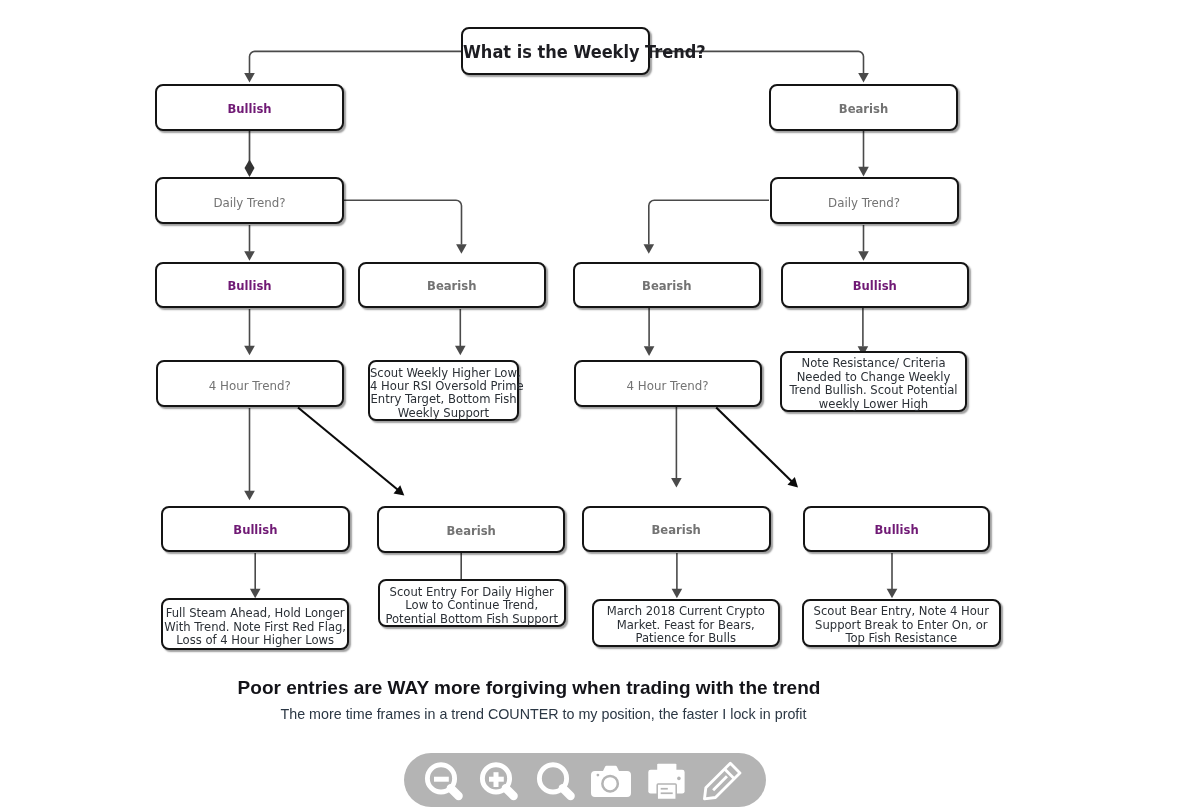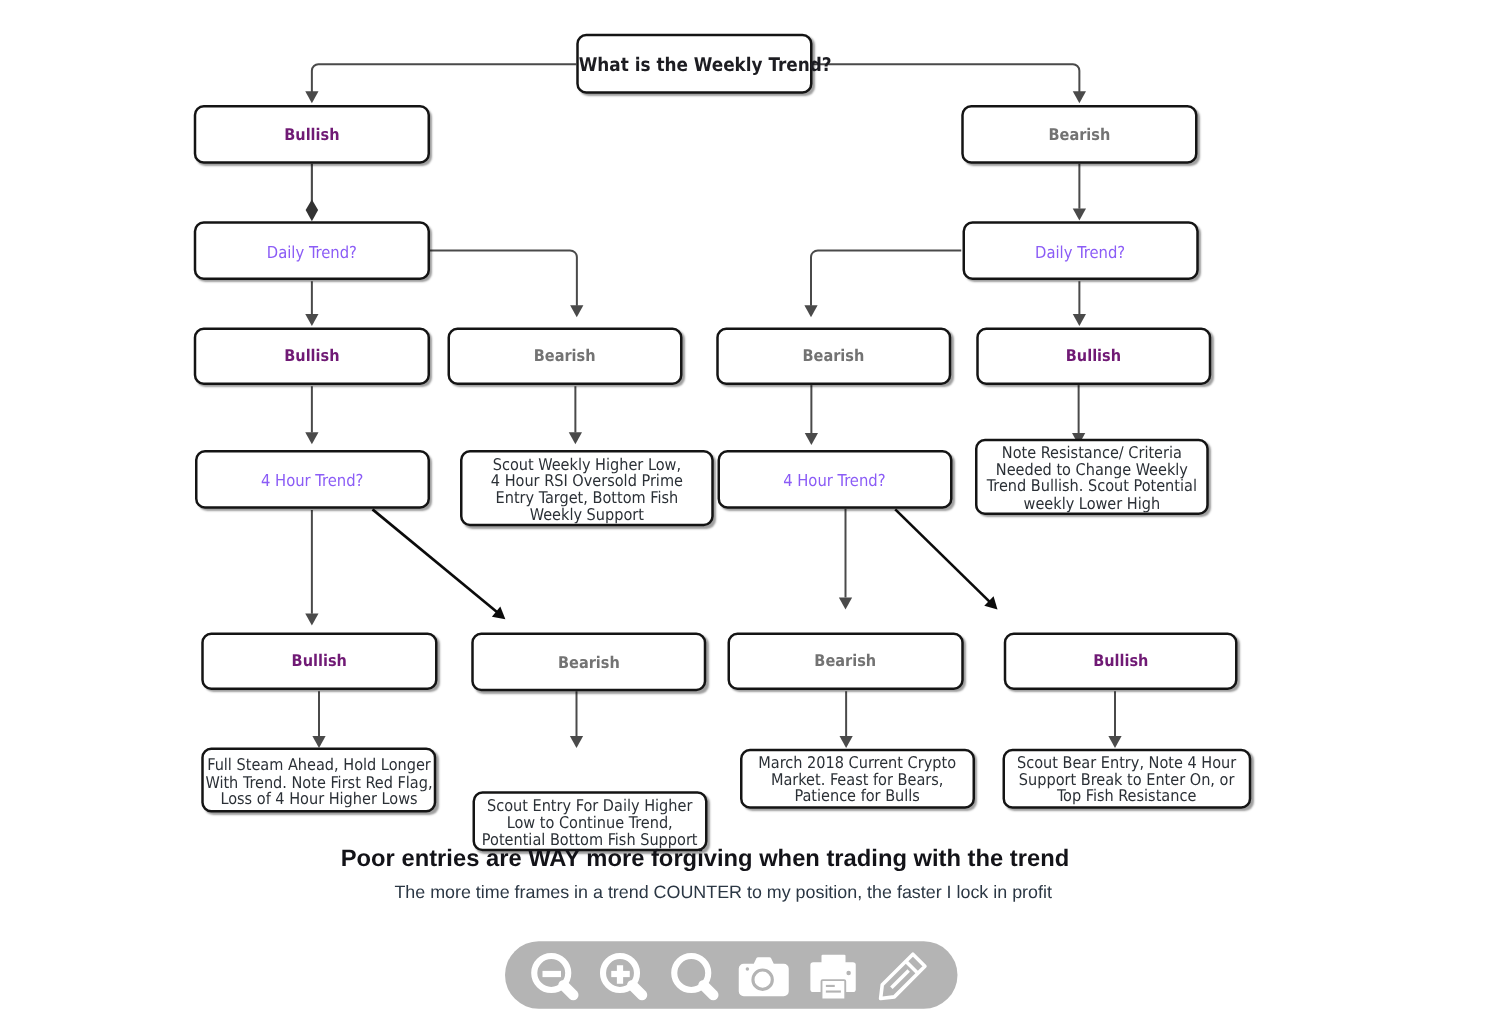--- a/index.html
+++ b/index.html
@@ -2,26 +2,26 @@
 <html><head>
 <meta charset="utf-8">
 <style>
   html,body{margin:0;padding:0;background:#ffffff;width:1200px;height:811px;overflow:hidden;}
   body{font-family:"DejaVu Sans",sans-serif;-webkit-font-smoothing:antialiased;}
   #stage{position:relative;width:1200px;height:811px;background:#fff;}
   svg#flow{position:absolute;left:0;top:0;width:1200px;height:811px;}
   .nodebox{position:absolute;box-sizing:border-box;background:#fff;border:2.2px solid #141414;border-radius:8px;
            box-shadow:2px 2px 1.6px -0.5px rgba(0,0,0,0.38);display:flex;align-items:center;justify-content:center;text-align:center;}
   .nodebox .txt{display:block;width:100%;font-stretch:condensed;white-space:nowrap;}
-  .t-plain{color:#8b5cf6;font-size:13.15px;line-height:1.16;padding-top:4px;}
-  .t-bold{color:#1d1d22;font-size:15px;font-weight:bold;line-height:1.16;padding-top:4px;}
+  .t-plain{color:#737373;font-size:13.15px;line-height:1.16;padding-top:4px;}
+  .t-bold{color:#1d1d22;font-size:18px;font-weight:bold;line-height:1.16;padding-top:4px;}
   .t-bull{color:#701a75;font-size:12.9px;font-weight:bold;line-height:1.16;padding-top:4px;}
   .t-bear{color:#737373;font-size:12.9px;font-weight:bold;line-height:1.16;padding-top:4px;}
   .t-multi{color:#2b3036;font-size:12.9px;line-height:13.4px;padding-top:4px;}
-  #footer{position:absolute;left:0;top:677px;width:1108px;text-align:center;font-family:"Liberation Sans",sans-serif;padding-left:35px;}
+  #footer{position:absolute;left:0;top:677px;width:1108px;text-align:center;font-family:"Liberation Sans",sans-serif;}
   #f1{font-size:19.0px;font-weight:bold;color:#131318;letter-spacing:0;margin-left:-50px;}
   #f2{margin-top:7px;font-size:14.3px;color:#2b3744;margin-left:-21px;}
   #toolbar{position:absolute;left:404px;top:753px;width:362px;height:54px;border-radius:27px;background:#b4b4b4;}
   #toolbar .tbi{position:absolute;width:48px;height:48px;top:3px;display:flex;align-items:center;justify-content:center;}
   #toolbar svg{display:block;}
 </style>
 </head>
 <body>
 
 <div id="stage">
@@ -131,21 +131,21 @@
       </div>
       <div class="nodebox" style="left: 572.5px; top: 261.8px; width: 188.5px; height: 46.3px;">
         <span class="txt t-bear">Bearish</span>
       </div>
       <div class="nodebox" style="left: 780.5px; top: 261.8px; width: 188.5px; height: 46.3px;">
         <span class="txt t-bull">Bullish</span>
       </div>
       <div class="nodebox" style="left: 155.5px; top: 360px; width: 188.5px; height: 47.3px;">
         <span class="txt t-plain">4 Hour Trend?</span>
       </div>
-      <div class="nodebox" style="left: 368px; top: 360.2px; width: 203px; height: 60.4px;">
+      <div class="nodebox" style="left: 368px; top: 360.2px; width: 151px; height: 60.4px;">
         <span class="txt t-multi">Scout Weekly Higher Low,<br>4 Hour RSI Oversold Prime<br>Entry Target, Bottom Fish<br>Weekly Support</span>
       </div>
       <div class="nodebox" style="left: 573.5px; top: 360.4px; width: 188px; height: 46.4px;">
         <span class="txt t-plain">4 Hour Trend?</span>
       </div>
       <div class="nodebox" style="left: 780px; top: 351px; width: 187px; height: 60.6px;">
         <span class="txt t-multi">Note Resistance/ Criteria<br>Needed to Change Weekly<br>Trend Bullish. Scout Potential<br>weekly Lower High</span>
       </div>
       <div class="nodebox" style="left: 160.9px; top: 505.9px; width: 189px; height: 45.9px;">
         <span class="txt t-bull">Bullish</span>
@@ -155,21 +155,21 @@
       </div>
       <div class="nodebox" style="left: 581.7px; top: 505.5px; width: 189px; height: 46.5px;">
         <span class="txt t-bear">Bearish</span>
       </div>
       <div class="nodebox" style="left: 803.2px; top: 505.5px; width: 186.9px; height: 46.5px;">
         <span class="txt t-bull">Bullish</span>
       </div>
       <div class="nodebox" style="left: 161px; top: 598.3px; width: 188.4px; height: 52px;">
         <span class="txt t-multi">Full Steam Ahead, Hold Longer<br>With Trend. Note First Red Flag,<br>Loss of 4 Hour Higher Lows</span>
       </div>
-      <div class="nodebox" style="left: 377.5px; top: 633px; width: 188.5px; height: 48.3px;">
+      <div class="nodebox" style="left: 377.5px; top: 579px; width: 188.5px; height: 48.3px;">
         <span class="txt t-multi">Scout Entry For Daily Higher<br>Low to Continue Trend,<br>Potential Bottom Fish Support</span>
       </div>
       <div class="nodebox" style="left: 591.5px; top: 598.6px; width: 188.5px; height: 48px;">
         <span class="txt t-multi">March 2018 Current Crypto<br>Market. Feast for Bears,<br>Patience for Bulls</span>
       </div>
       <div class="nodebox" style="left: 801.8px; top: 598.6px; width: 199px; height: 48px;">
         <span class="txt t-multi">Scout Bear Entry, Note 4 Hour<br>Support Break to Enter On, or<br>Top Fish Resistance</span>
       </div>
     </div>
 

